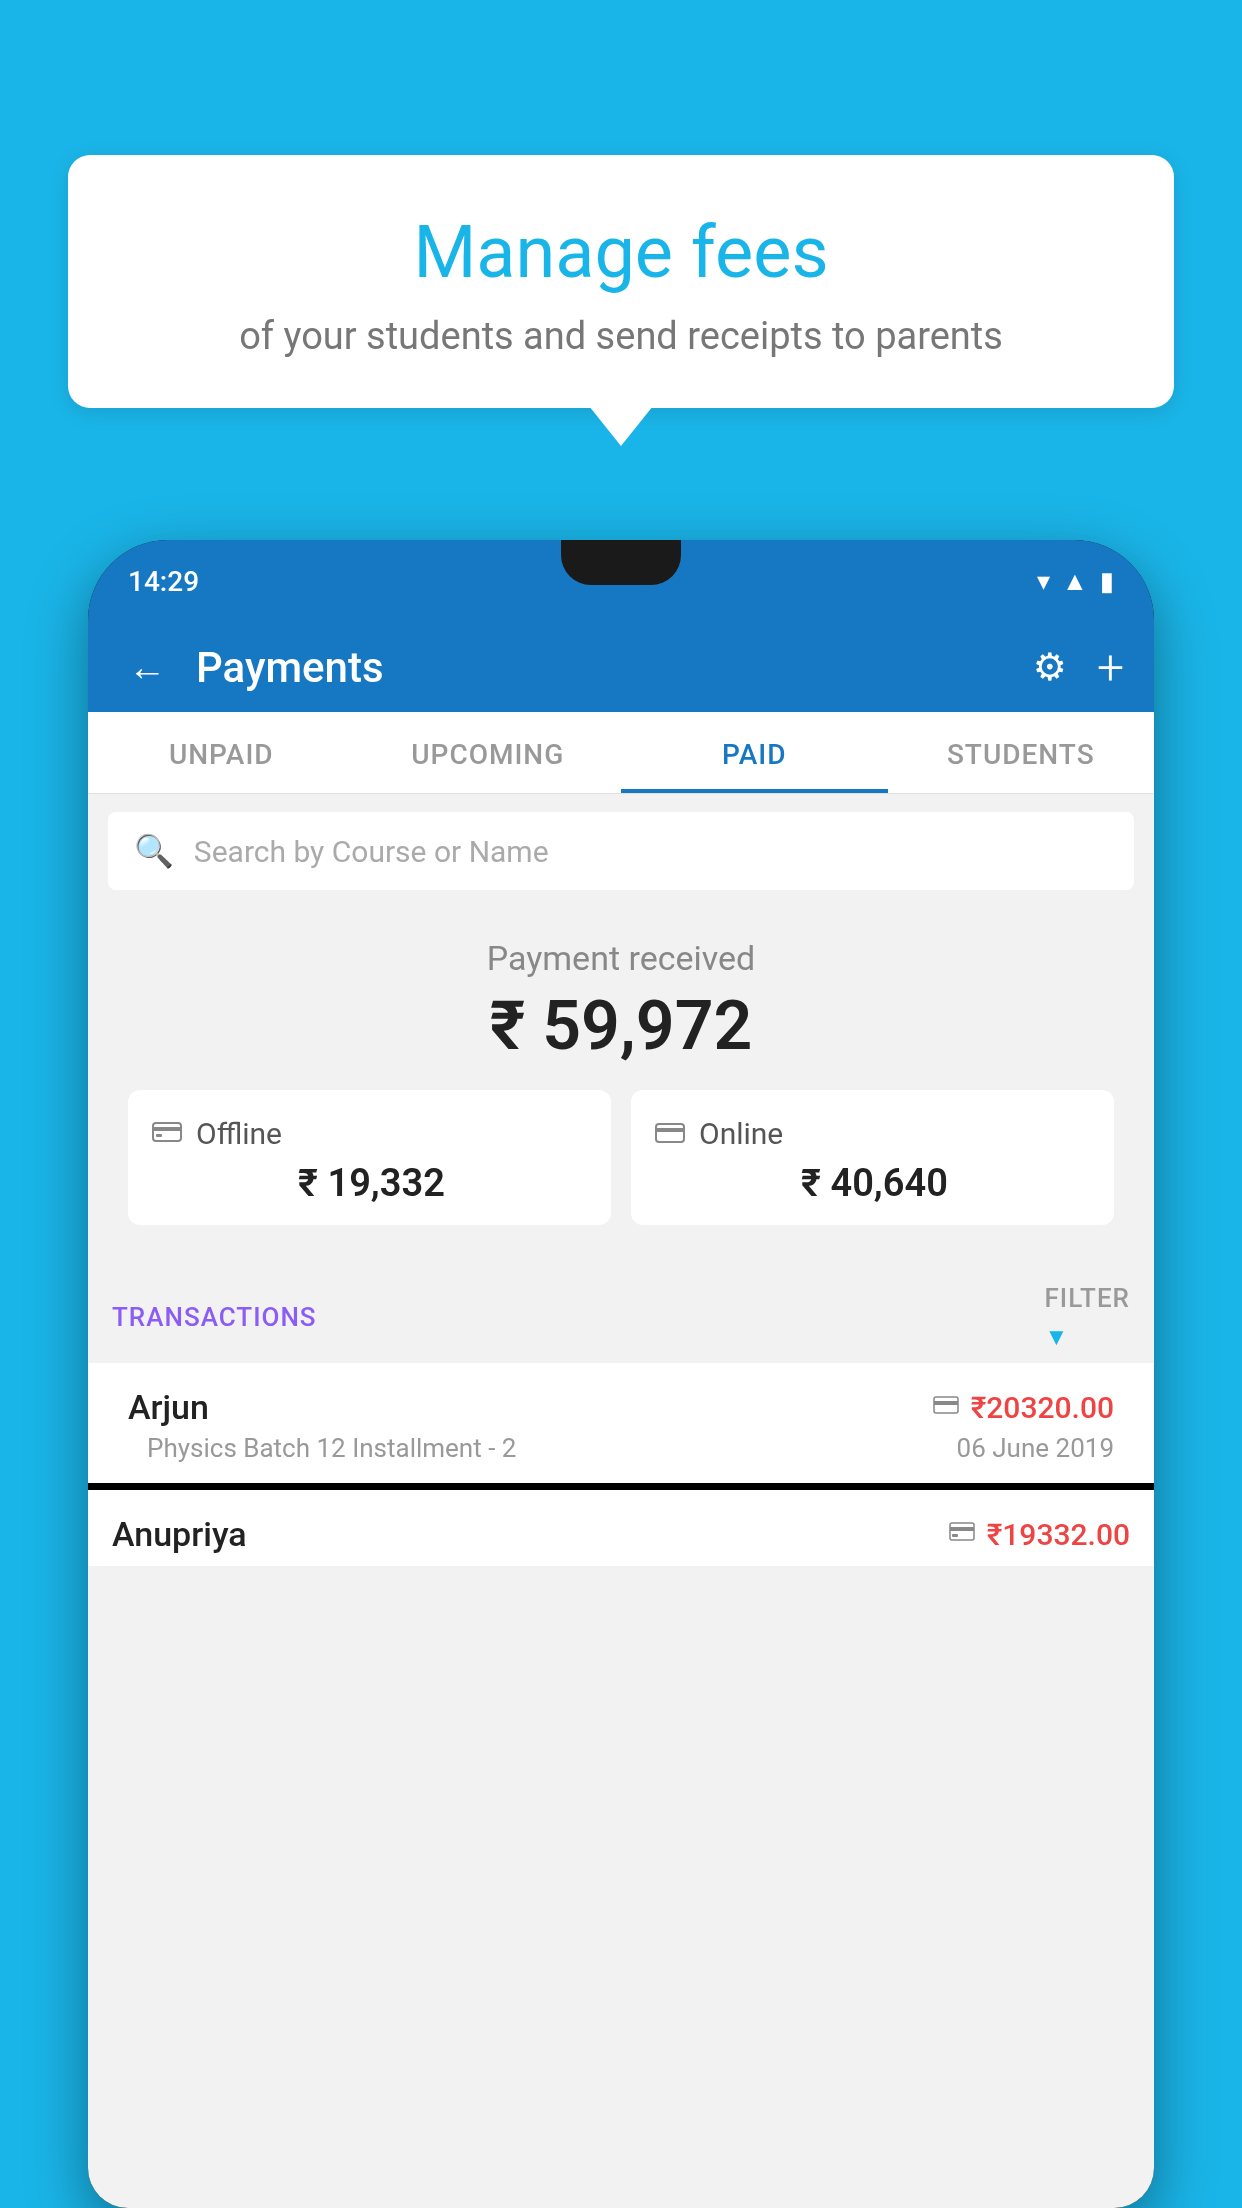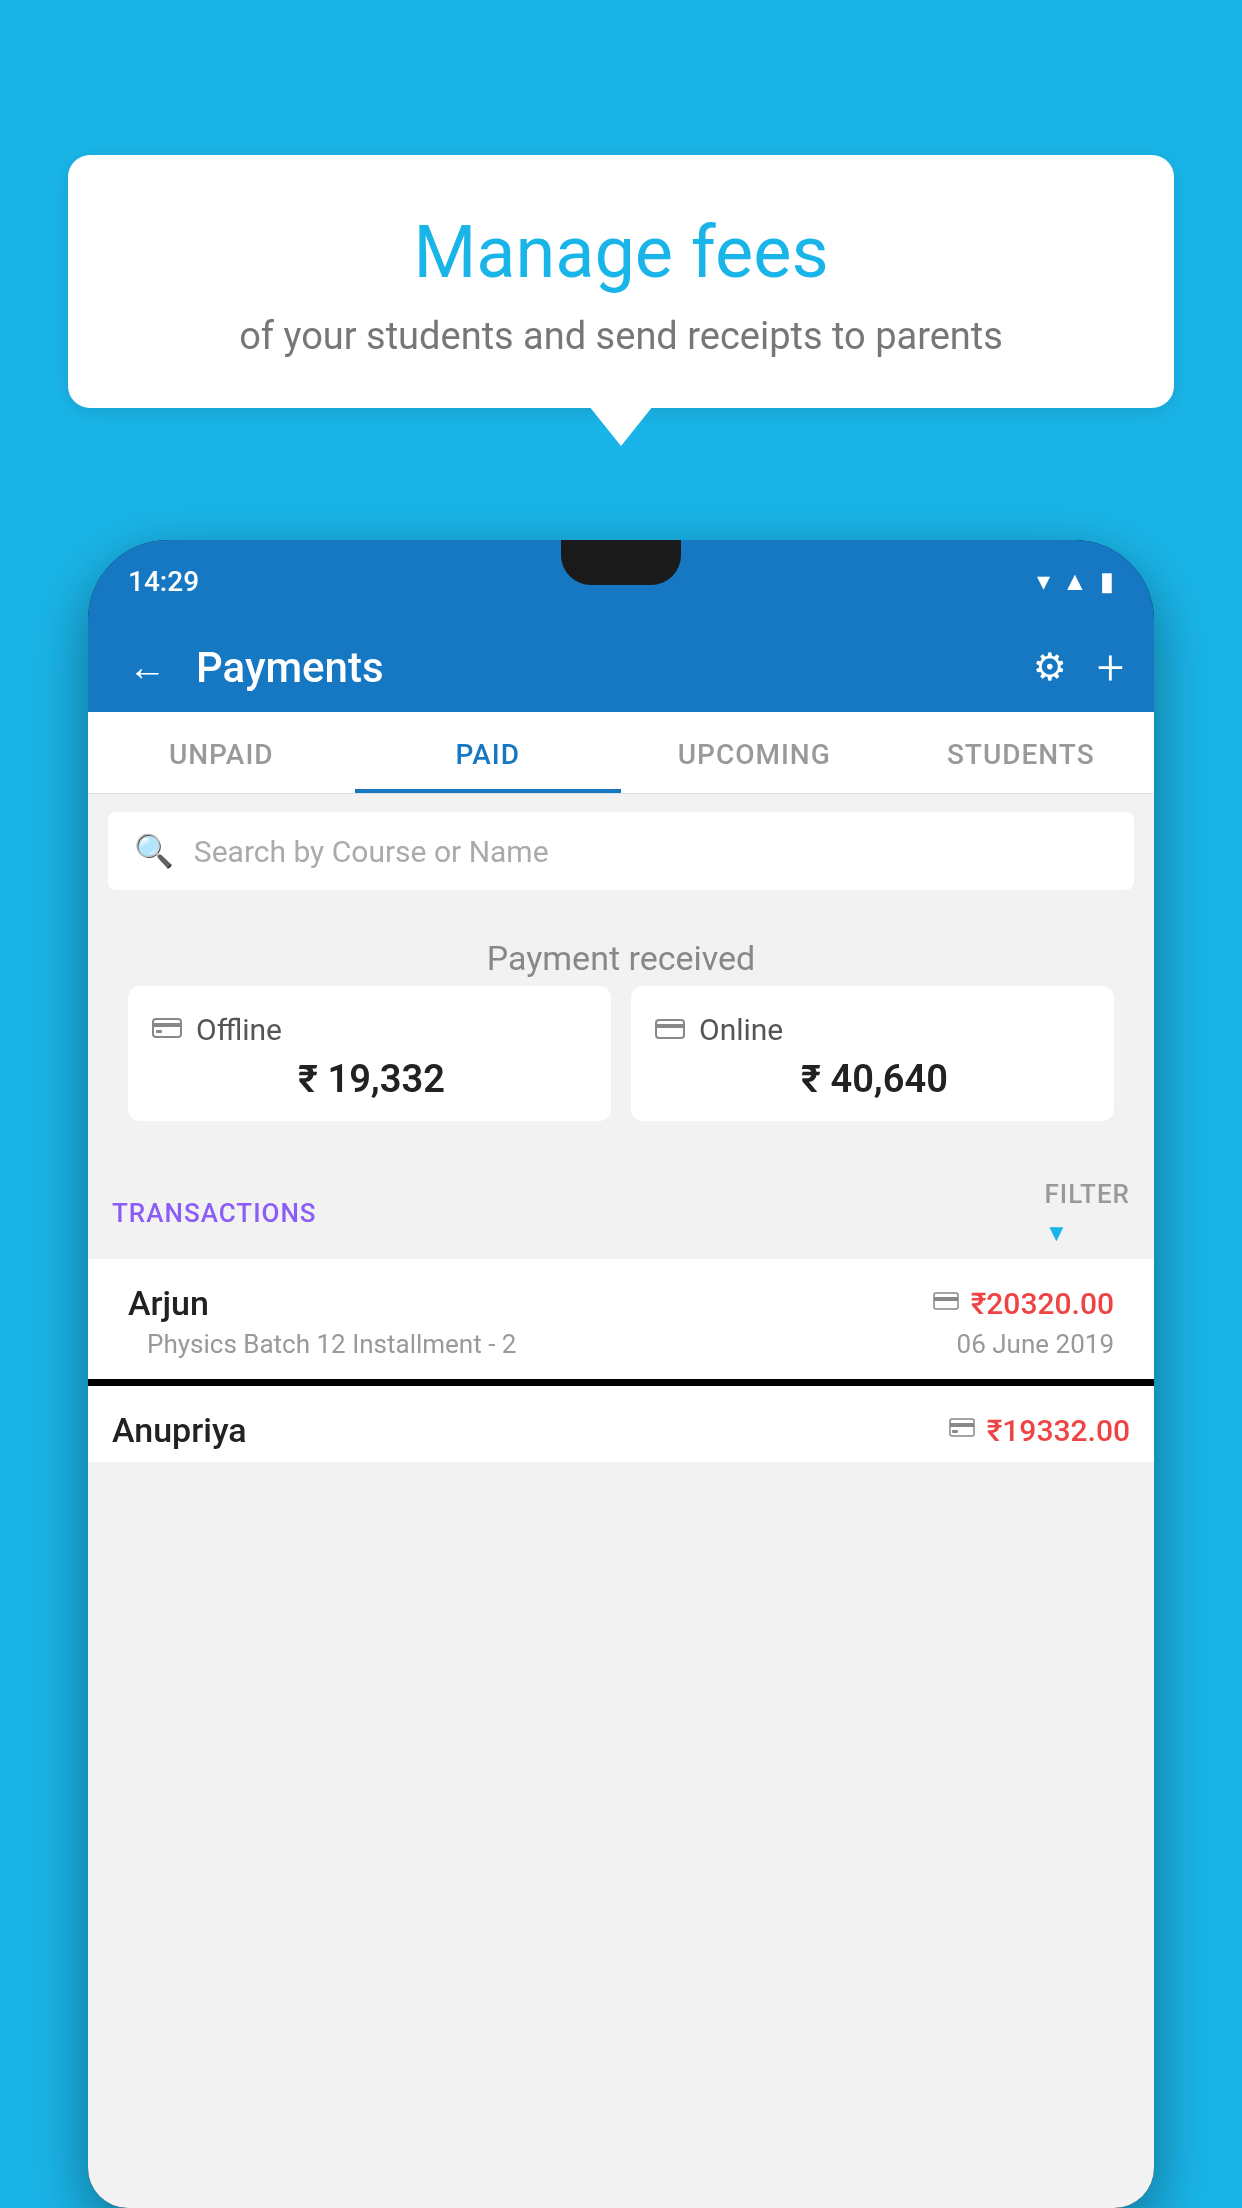--- a/index.html
+++ b/index.html
@@ -386,34 +386,35 @@
     <span class="back-arrow">←</span>
     <span class="header-title">Payments</span>
     <div class="header-actions">
       <span class="header-icon">⚙</span>
       <span class="header-icon" style="font-size:48px;font-weight:300;">+</span>
     </div>
   </div>
 
   <div class="tabs-bar">
     <div class="tab-item">UNPAID</div>
+    <div class="tab-item">UPCOMING</div>
     <div class="tab-item active">PAID</div>
-    <div class="tab-item">UPCOMING</div>
     <div class="tab-item">STUDENTS</div>
   </div>
 
   <div class="app-content">
 
     <div class="search-bar">
       <span class="search-icon-wrap">🔍</span>
       <span class="search-placeholder">Search by Course or Name</span>
     </div>
 
     <div class="payment-summary">
       <div class="payment-received-label">Payment received</div>
+      <div class="payment-amount">₹ 59,972</div>
 
       <div class="payment-cards">
         <div class="payment-card">
           <div class="payment-card-header">
             <span class="payment-card-icon">
               <svg width="30" height="24" viewBox="0 0 30 24" fill="none">
                 <rect x="1" y="3" width="28" height="18" rx="3" stroke="#888" stroke-width="2" fill="none"></rect>
                 <rect x="1" y="7" width="28" height="4" fill="#888"></rect>
                 <rect x="4" y="14" width="6" height="3" rx="1" fill="#888"></rect>
               </svg>

